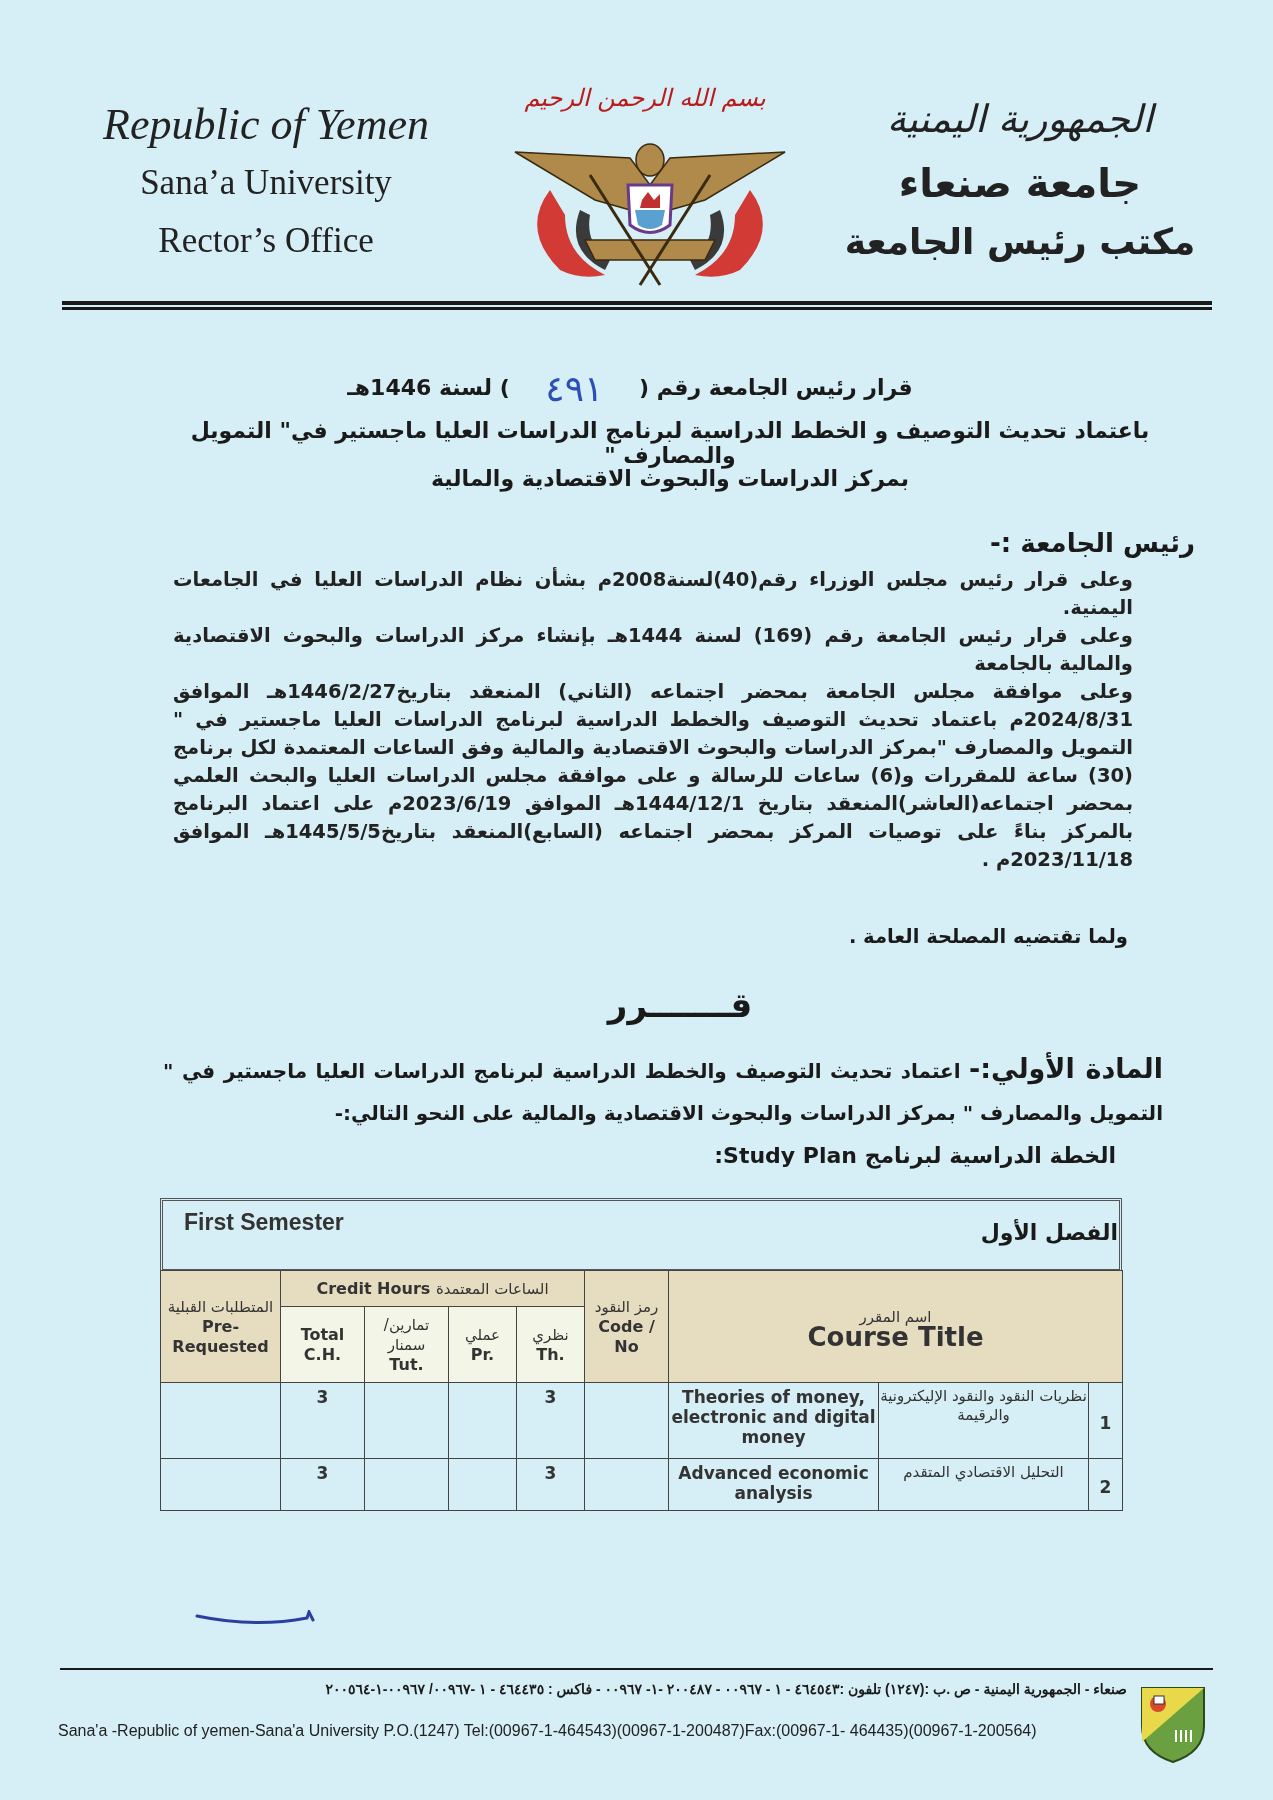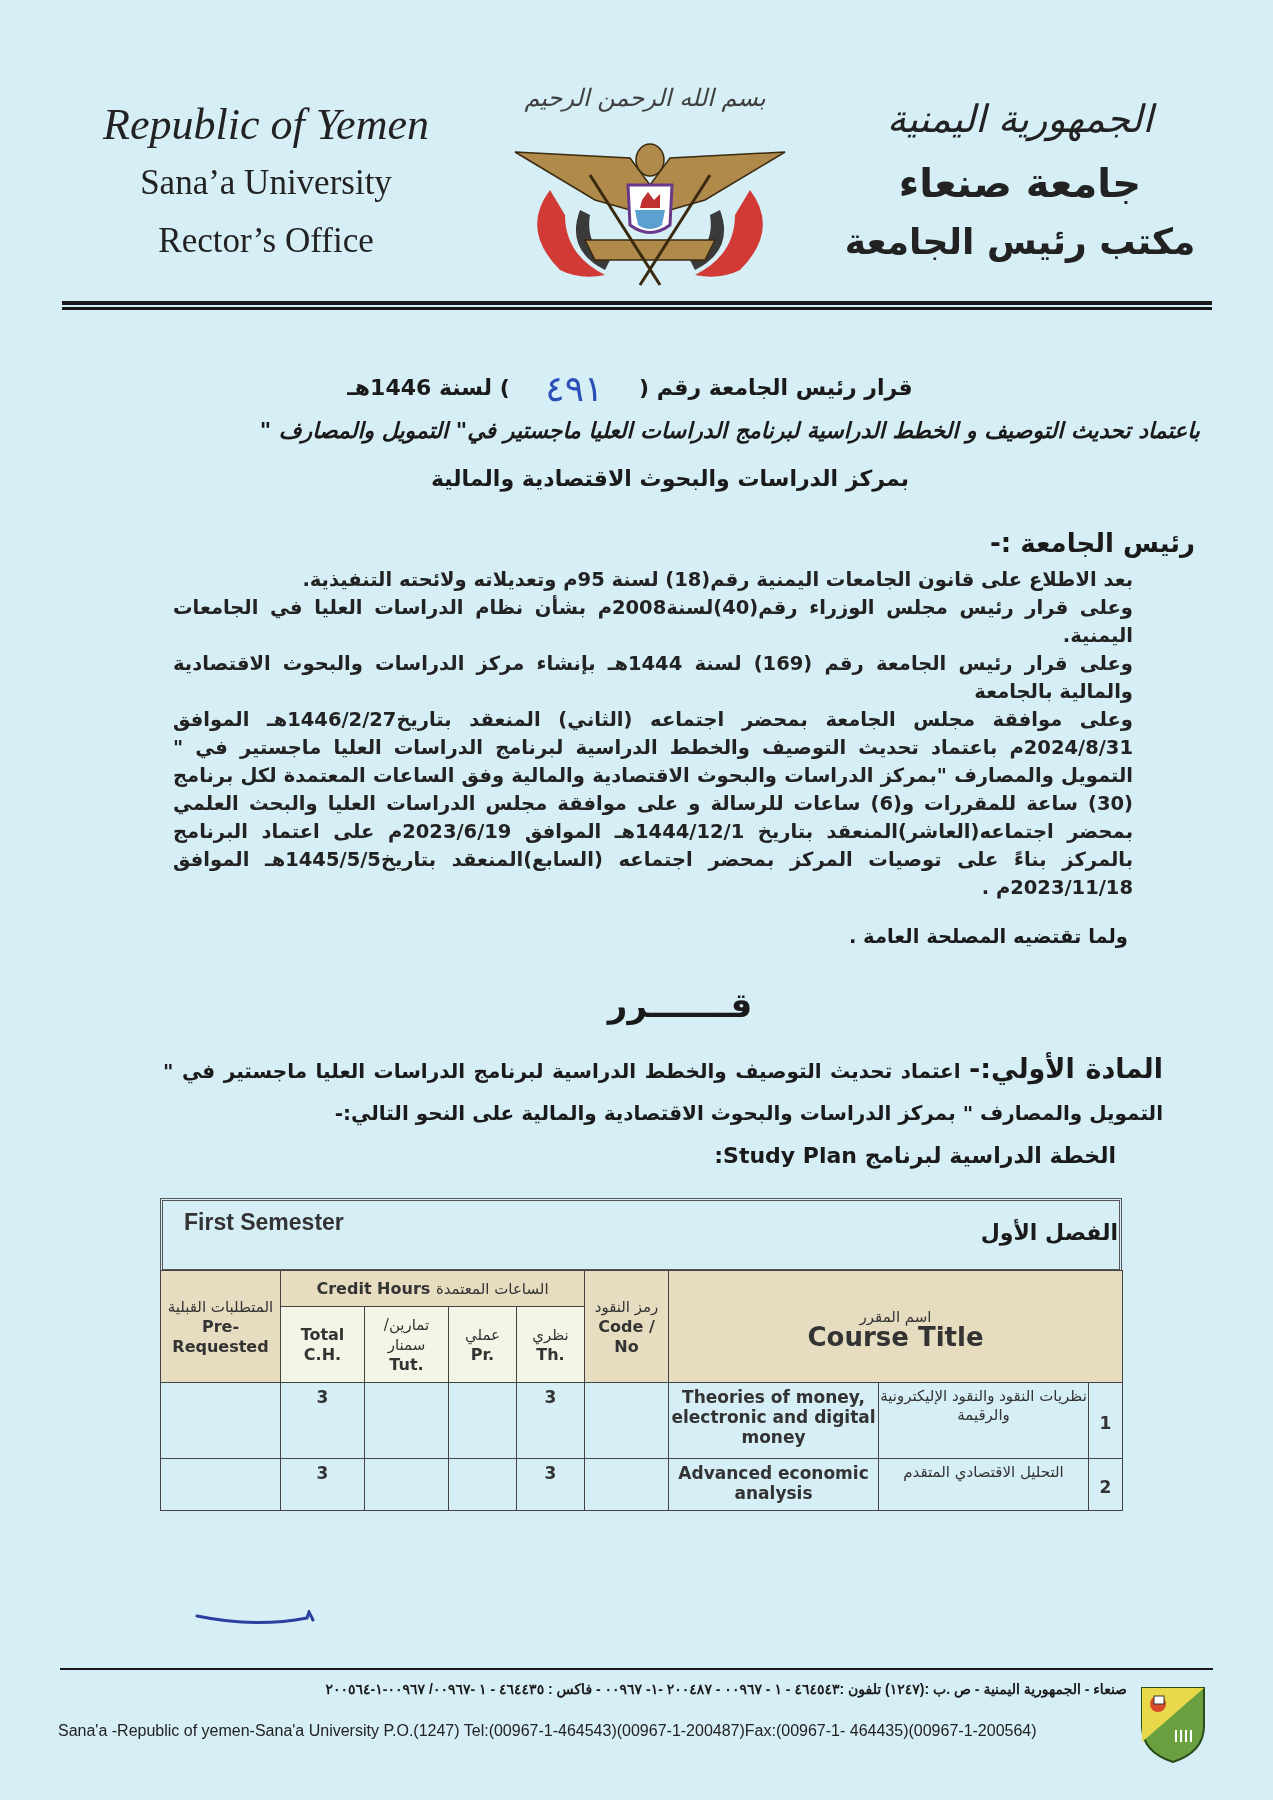--- a/index.html
+++ b/index.html
@@ -13,30 +13,30 @@
   .abs { position: absolute; }
 
   
   .hdr-en { left: 56px; top: 96px; width: 420px; text-align: center; font-family: "Liberation Serif", serif; color: #222; }
   .hdr-en .l1 { font-size: 44px; font-style: italic; line-height: 58px; }
   .hdr-en .l2, .hdr-en .l3 { font-size: 35px; line-height: 58px; }
   .hdr-ar { left: 820px; top: 86px; width: 400px; text-align: center; direction: rtl; font-family: "DejaVu Sans", sans-serif; color: #222; }
   .hdr-ar .l1 { font-size: 38px; line-height: 66px; font-style: italic; font-family: "DejaVu Serif", serif; }
   .hdr-ar .l2 { font-size: 40px; line-height: 62px; font-weight: bold; }
   .hdr-ar .l3 { font-size: 36px; line-height: 56px; font-weight: bold; }
-  .basmala { left: 490px; top: 84px; width: 310px; text-align: center; font-family: "DejaVu Serif", serif; font-size: 24px; direction: rtl; font-style: italic; color: #404040; }
+  .basmala { left: 490px; top: 84px; width: 310px; text-align: center; font-family: "DejaVu Serif", serif; font-size: 24px; direction: rtl; font-style: italic; color: #b91c1c; }
   .emblem { left: 510px; top: 130px; width: 280px; height: 160px; }
 
   .hr-double { left: 62px; top: 301px; width: 1150px; height: 9px; border-top: 4px solid #1a1a1a; border-bottom: 3px solid #1a1a1a; box-sizing: border-box; }
 
   
   .ar { direction: rtl; font-family: "DejaVu Sans", sans-serif; }
   .title1 { left: 300px; top: 368px; width: 660px; text-align: center; font-size: 22px; font-weight: bold; }
   .dec-num { font-family: "DejaVu Serif", serif; color: #2b4fb6; font-size: 36px; font-weight: normal; padding: 0 28px; vertical-align: middle; }
-  .title2 { left: 140px; top: 418px; width: 1060px; font-size: 22px; font-weight: bold; font-style: italic; }
+  .title2 { left: 140px; top: 418px; width: 1060px; text-align: center; font-size: 22px; font-weight: bold; }
   .title3 { left: 140px; top: 466px; width: 1060px; text-align: center; font-size: 22px; font-weight: bold; }
 
   .rector { right: 78px; top: 528px; font-size: 26px; font-weight: bold; }
   .para { right: 140px; width: 960px; text-align: justify; text-align-last: right; font-size: 19.5px; font-weight: bold; line-height: 28px; color: #222; }
   .preamble { top: 566px; }
   .general { right: 145px; top: 925px; font-size: 19.5px; font-weight: bold; }
   .decides { left: 600px; top: 985px; width: 160px; text-align: center; font-size: 34px; font-weight: bold; letter-spacing: 2px; }
   .article { right: 110px; top: 1048px; width: 1000px; font-size: 20px; font-weight: bold; line-height: 42px; text-align: justify; text-align-last: right; }
   .article .lbl { font-size: 27px; }
   .study-plan { right: 157px; top: 1143px; font-size: 22px; font-weight: bold; }
@@ -104,21 +104,20 @@
 <div class="abs title1 ar">
   <span>قرار رئيس الجامعة رقم (</span>
   <span class="dec-num">٤٩١</span>
   <span>) لسنة 1446هـ</span>
 </div>
 <div class="abs title2 ar">باعتماد تحديث التوصيف و الخطط الدراسية لبرنامج الدراسات العليا ماجستير في" التمويل والمصارف "</div>
 <div class="abs title3 ar">بمركز الدراسات والبحوث الاقتصادية والمالية</div>
 
 <div class="abs rector ar">رئيس الجامعة :-</div>
 <div class="abs para preamble ar">
-  <div>بعد الاطلاع على قانون الجامعات اليمنية رقم(18) لسنة 95م وتعديلاته ولائحته التنفيذية.</div>
   <div>وعلى قرار رئيس مجلس الوزراء رقم(40)لسنة2008م بشأن نظام الدراسات العليا في الجامعات اليمنية.</div>
   <div>وعلى قرار رئيس الجامعة رقم (169) لسنة 1444هـ بإنشاء مركز الدراسات والبحوث الاقتصادية والمالية بالجامعة</div>
   <div>وعلى موافقة مجلس الجامعة بمحضر اجتماعه (الثاني) المنعقد بتاريخ1446/2/27هـ الموافق 2024/8/31م باعتماد تحديث التوصيف والخطط الدراسية لبرنامج الدراسات العليا ماجستير في " التمويل والمصارف "بمركز الدراسات والبحوث الاقتصادية والمالية وفق الساعات المعتمدة لكل برنامج (30) ساعة للمقررات و(6) ساعات للرسالة و على موافقة مجلس الدراسات العليا والبحث العلمي بمحضر اجتماعه(العاشر)المنعقد بتاريخ 1444/12/1هـ الموافق 2023/6/19م على اعتماد البرنامج بالمركز بناءً على توصيات المركز بمحضر اجتماعه (السابع)المنعقد بتاريخ1445/5/5هـ الموافق 2023/11/18م .</div>
 </div>
 <div class="abs general ar">ولما تقتضيه المصلحة العامة .</div>
 <div class="abs decides ar">قـــــــرر</div>
 <div class="abs article ar">
   <span class="lbl">المادة الأولي:-</span><span> اعتماد تحديث التوصيف والخطط الدراسية لبرنامج الدراسات العليا ماجستير في " التمويل والمصارف " بمركز الدراسات والبحوث الاقتصادية والمالية على النحو التالي:-</span>
 </div>
 <div class="abs study-plan ar">الخطة الدراسية لبرنامج Study Plan:</div>

